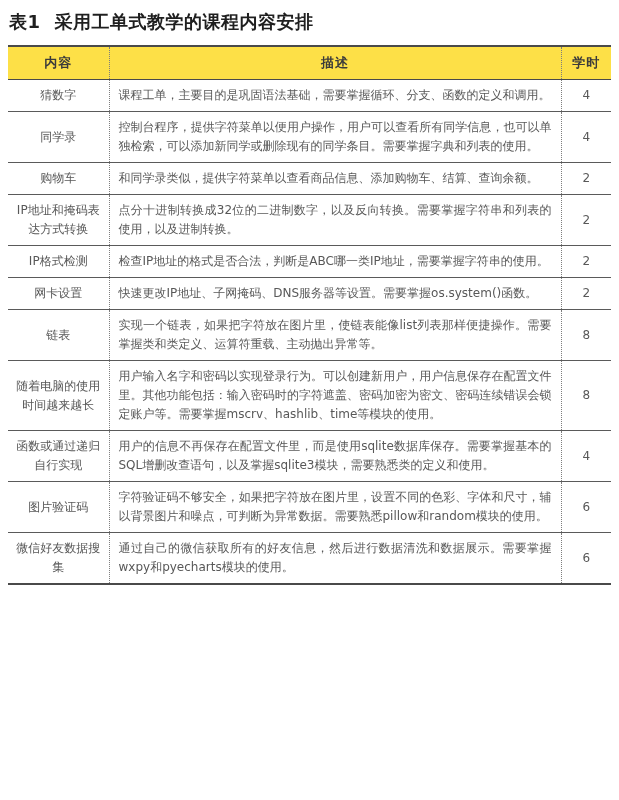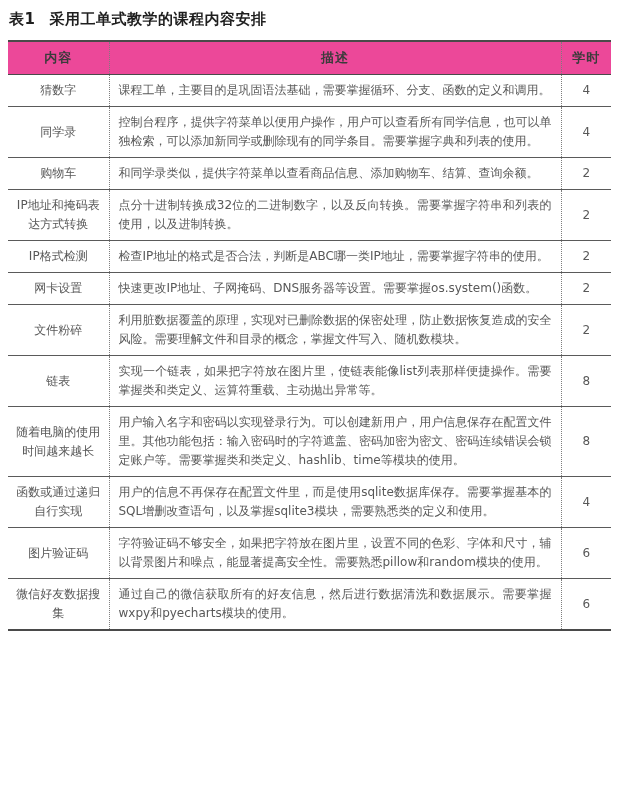--- a/index.html
+++ b/index.html
@@ -10,42 +10,42 @@
   body {
     width: 619px;
     height: 800px;
     overflow: hidden;
     font-family: "DejaVu Sans", "Liberation Sans", sans-serif;
   }
   .page {
     padding: 7px 8px 0 8px;
   }
   .table-title {
-    font-size: 15px;
+    font-size: 18px;
     font-weight: bold;
     color: #1f1f1f;
     margin: 3px 0 11px 1px;
     letter-spacing: 0.5px;
   }
   .table-title .title-prefix {
     margin-right: 14px;
   }
   table.course-table {
     width: 603px;
     table-layout: fixed;
     border-collapse: collapse;
     border-top: 2px solid #4a4a4a;
     border-bottom: 2px solid #4a4a4a;
   }
   .course-table col.c-content { width: 101px; }
   .course-table col.c-desc    { width: auto;  }
   .course-table col.c-hours   { width: 50px;  }
 
   .course-table thead th {
-    background: #ec4899;
+    background: #fde047;
     color: #3b3b3b;
     font-size: 13px;
     font-weight: 600;
     text-align: center;
     padding: 7px 2px;
     border-bottom: 1.5px solid #4a4a4a;
     letter-spacing: 1px;
     font-family: Liberation Serif, serif;
   }
   .course-table tbody td {
@@ -121,42 +121,37 @@
           <td class="cell-content">IP格式检测</td>
           <td class="cell-desc">检查IP地址的格式是否合法，判断是ABC哪一类IP地址，需要掌握字符串的使用。</td>
           <td class="cell-hours">2</td>
         </tr>
         <tr>
           <td class="cell-content">网卡设置</td>
           <td class="cell-desc">快速更改IP地址、子网掩码、DNS服务器等设置。需要掌握os.system()函数。</td>
           <td class="cell-hours">2</td>
         </tr>
         <tr>
-          <td class="cell-content">文件粉碎</td>
-          <td class="cell-desc">利用脏数据覆盖的原理，实现对已删除数据的保密处理，防止数据恢复造成的安全风险。需要理解文件和目录的概念，掌握文件写入、随机数模块。</td>
-          <td class="cell-hours">2</td>
-        </tr>
-        <tr>
           <td class="cell-content">链表</td>
           <td class="cell-desc">实现一个链表，如果把字符放在图片里，使链表能像list列表那样便捷操作。需要掌握类和类定义、运算符重载、主动抛出异常等。</td>
           <td class="cell-hours">8</td>
         </tr>
         <tr>
           <td class="cell-content">随着电脑的使用时间越来越长</td>
-          <td class="cell-desc">用户输入名字和密码以实现登录行为。可以创建新用户，用户信息保存在配置文件里。其他功能包括：输入密码时的字符遮盖、密码加密为密文、密码连续错误会锁定账户等。需要掌握类和类定义、hashlib、time等模块的使用。</td>
+          <td class="cell-desc">用户输入名字和密码以实现登录行为。可以创建新用户，用户信息保存在配置文件里。其他功能包括：输入密码时的字符遮盖、密码加密为密文、密码连续错误会锁定账户等。需要掌握mscrv、hashlib、time等模块的使用。</td>
           <td class="cell-hours">8</td>
         </tr>
         <tr>
           <td class="cell-content">函数或通过递归自行实现</td>
           <td class="cell-desc">用户的信息不再保存在配置文件里，而是使用sqlite数据库保存。需要掌握基本的SQL增删改查语句，以及掌握sqlite3模块，需要熟悉类的定义和使用。</td>
           <td class="cell-hours">4</td>
         </tr>
         <tr>
           <td class="cell-content">图片验证码</td>
-          <td class="cell-desc">字符验证码不够安全，如果把字符放在图片里，设置不同的色彩、字体和尺寸，辅以背景图片和噪点，能显著提高安全性。需要熟悉pillow和random模块的使用。</td>
+          <td class="cell-desc">字符验证码不够安全，如果把字符放在图片里，设置不同的色彩、字体和尺寸，辅以背景图片和噪点，可判断为异常数据。需要熟悉pillow和random模块的使用。</td>
           <td class="cell-hours">6</td>
         </tr>
         <tr>
           <td class="cell-content">微信好友数据搜集</td>
           <td class="cell-desc">通过自己的微信获取所有的好友信息，然后进行数据清洗和数据展示。需要掌握wxpy和pyecharts模块的使用。</td>
           <td class="cell-hours">6</td>
         </tr>
       </tbody>
   </table>
 </div>

